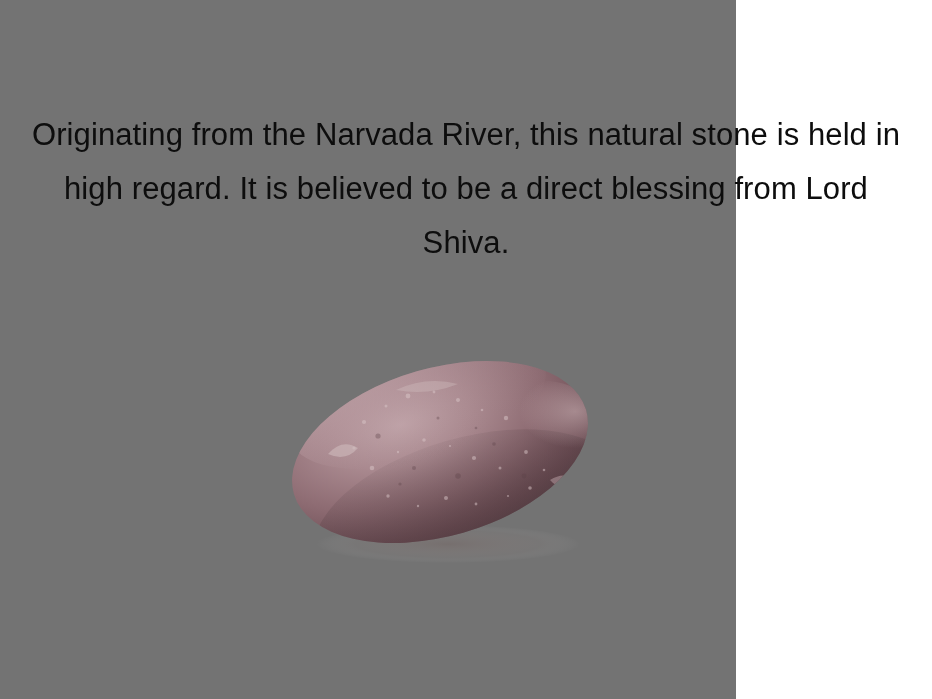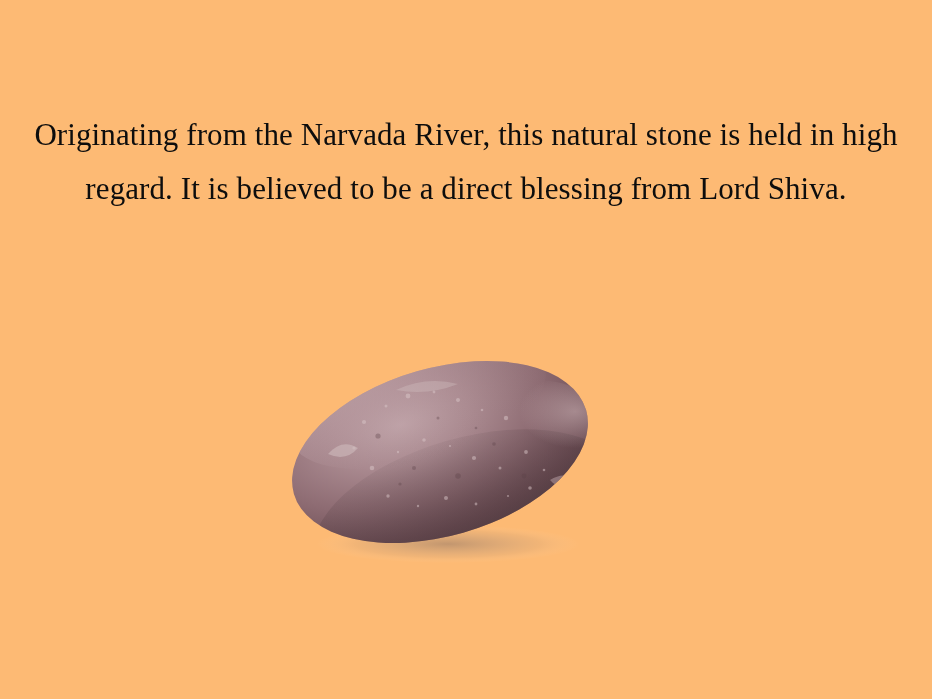--- a/index.html
+++ b/index.html
@@ -8,25 +8,24 @@
   }
   body {
     width: 932px;
     height: 699px;
     background: #ffffff;
     font-family: "Liberation Sans", sans-serif;
     overflow: hidden;
   }
   .slide {
     position: relative;
-    width: 932px;
+    width: 736px;
     height: 699px;
-    background: #fdba74;
+    background: #737373;
     box-sizing: border-box;
-    font-family: Liberation Serif, serif;
   }
   .caption {
     position: absolute;
     left: 0;
     top: 108px;
     width: 932px;
     text-align: center;
     font-size: 31px;
     line-height: 54px;
     color: #0d0d0d;

